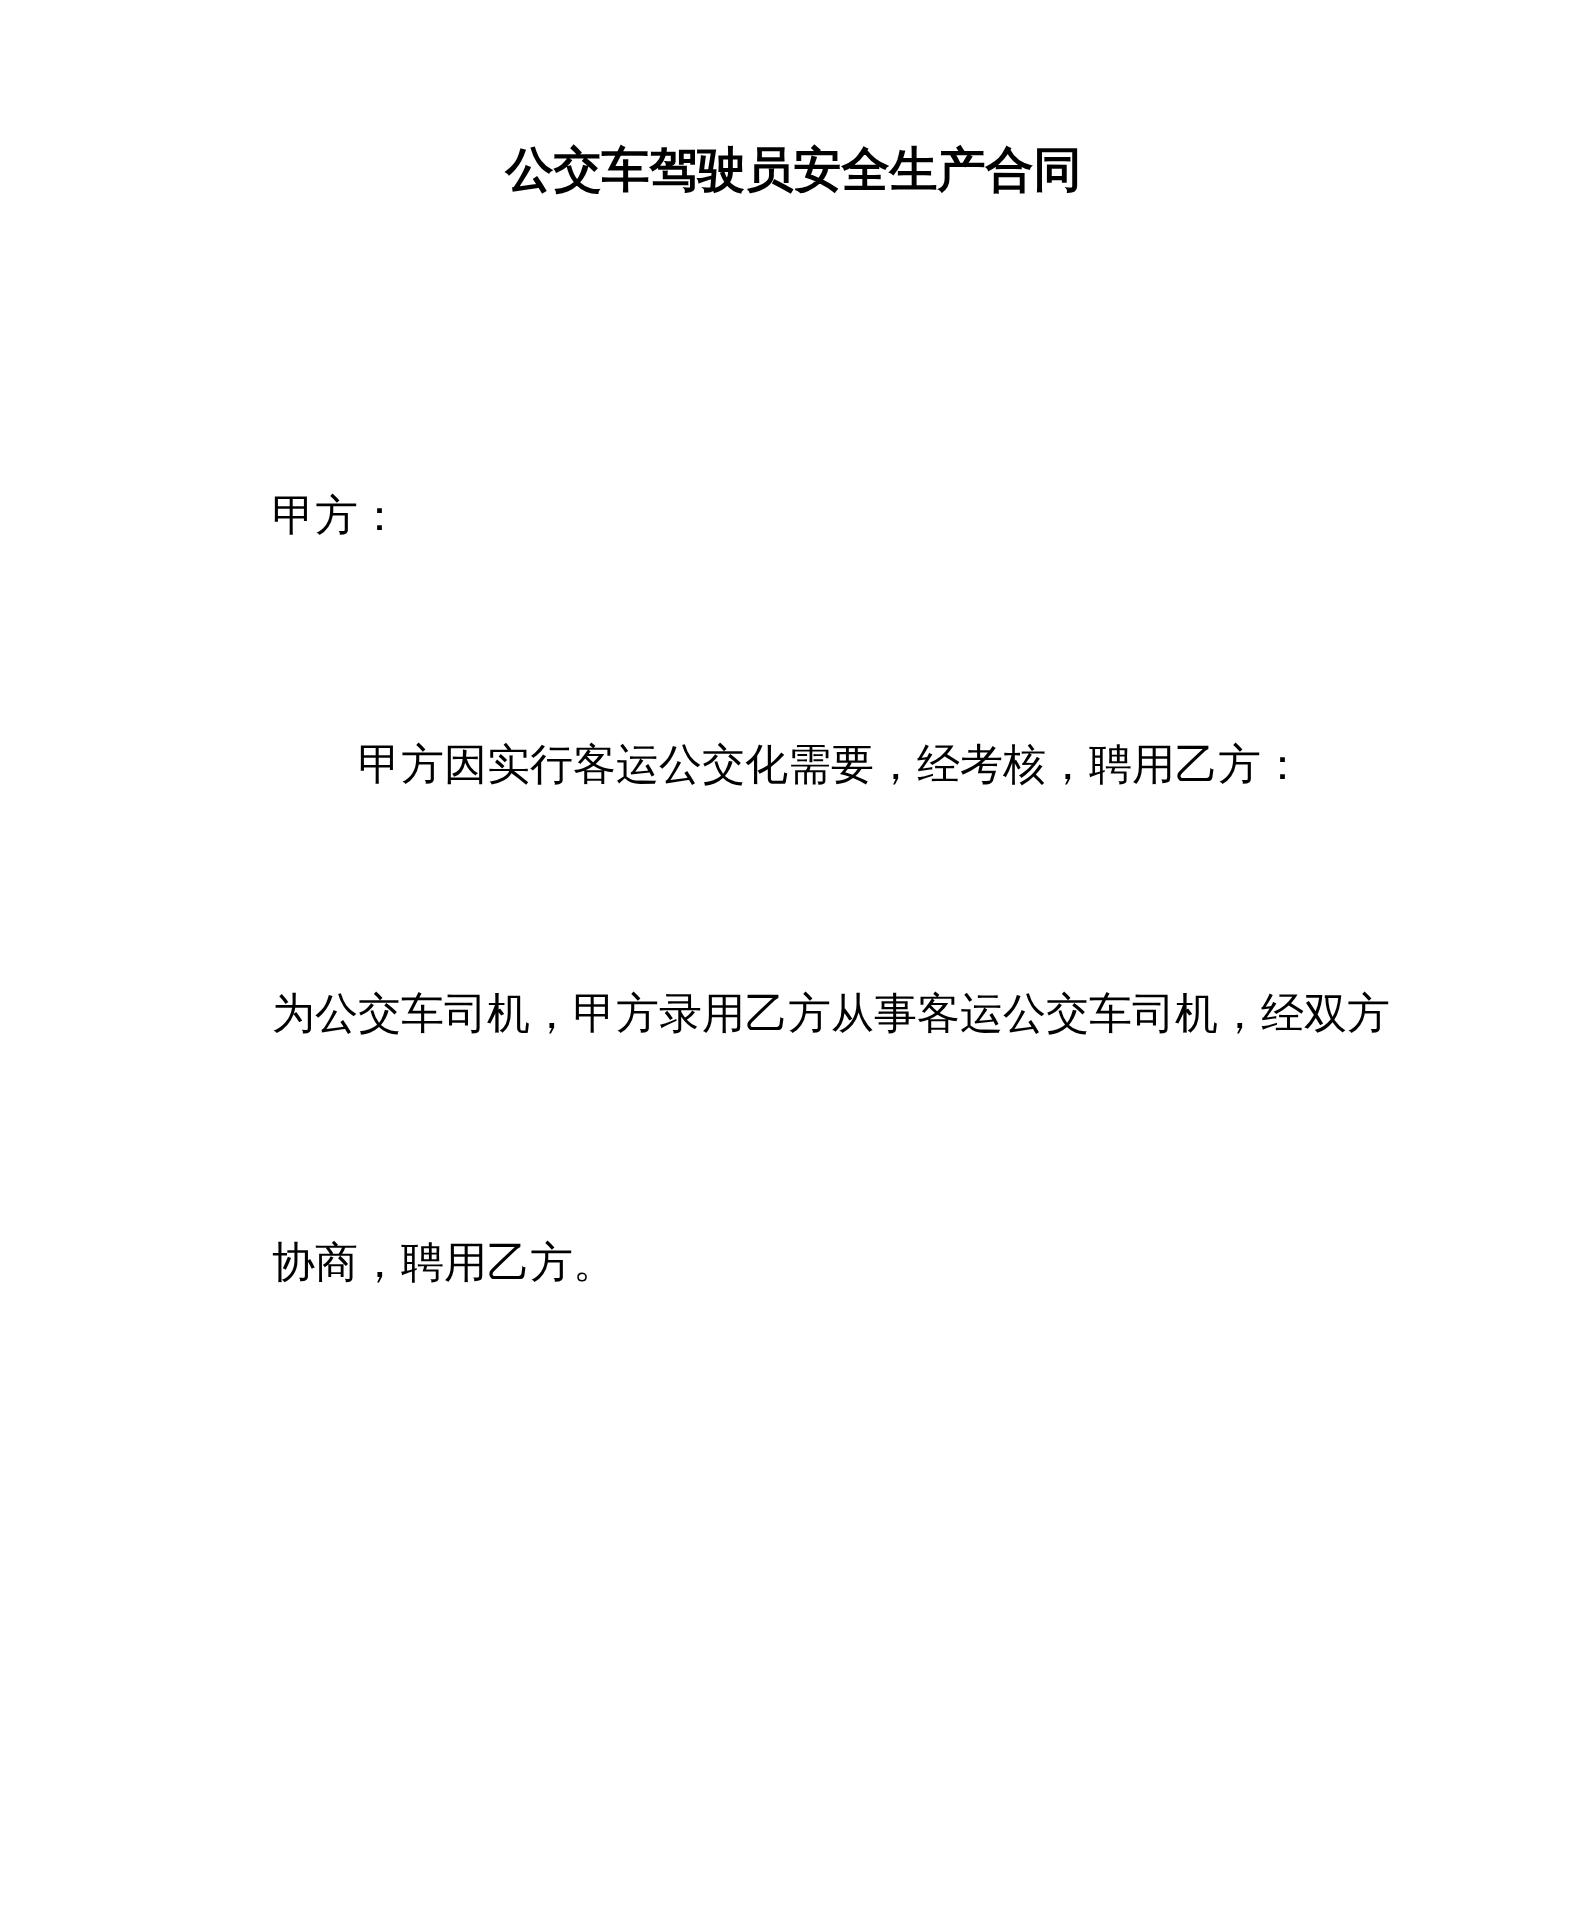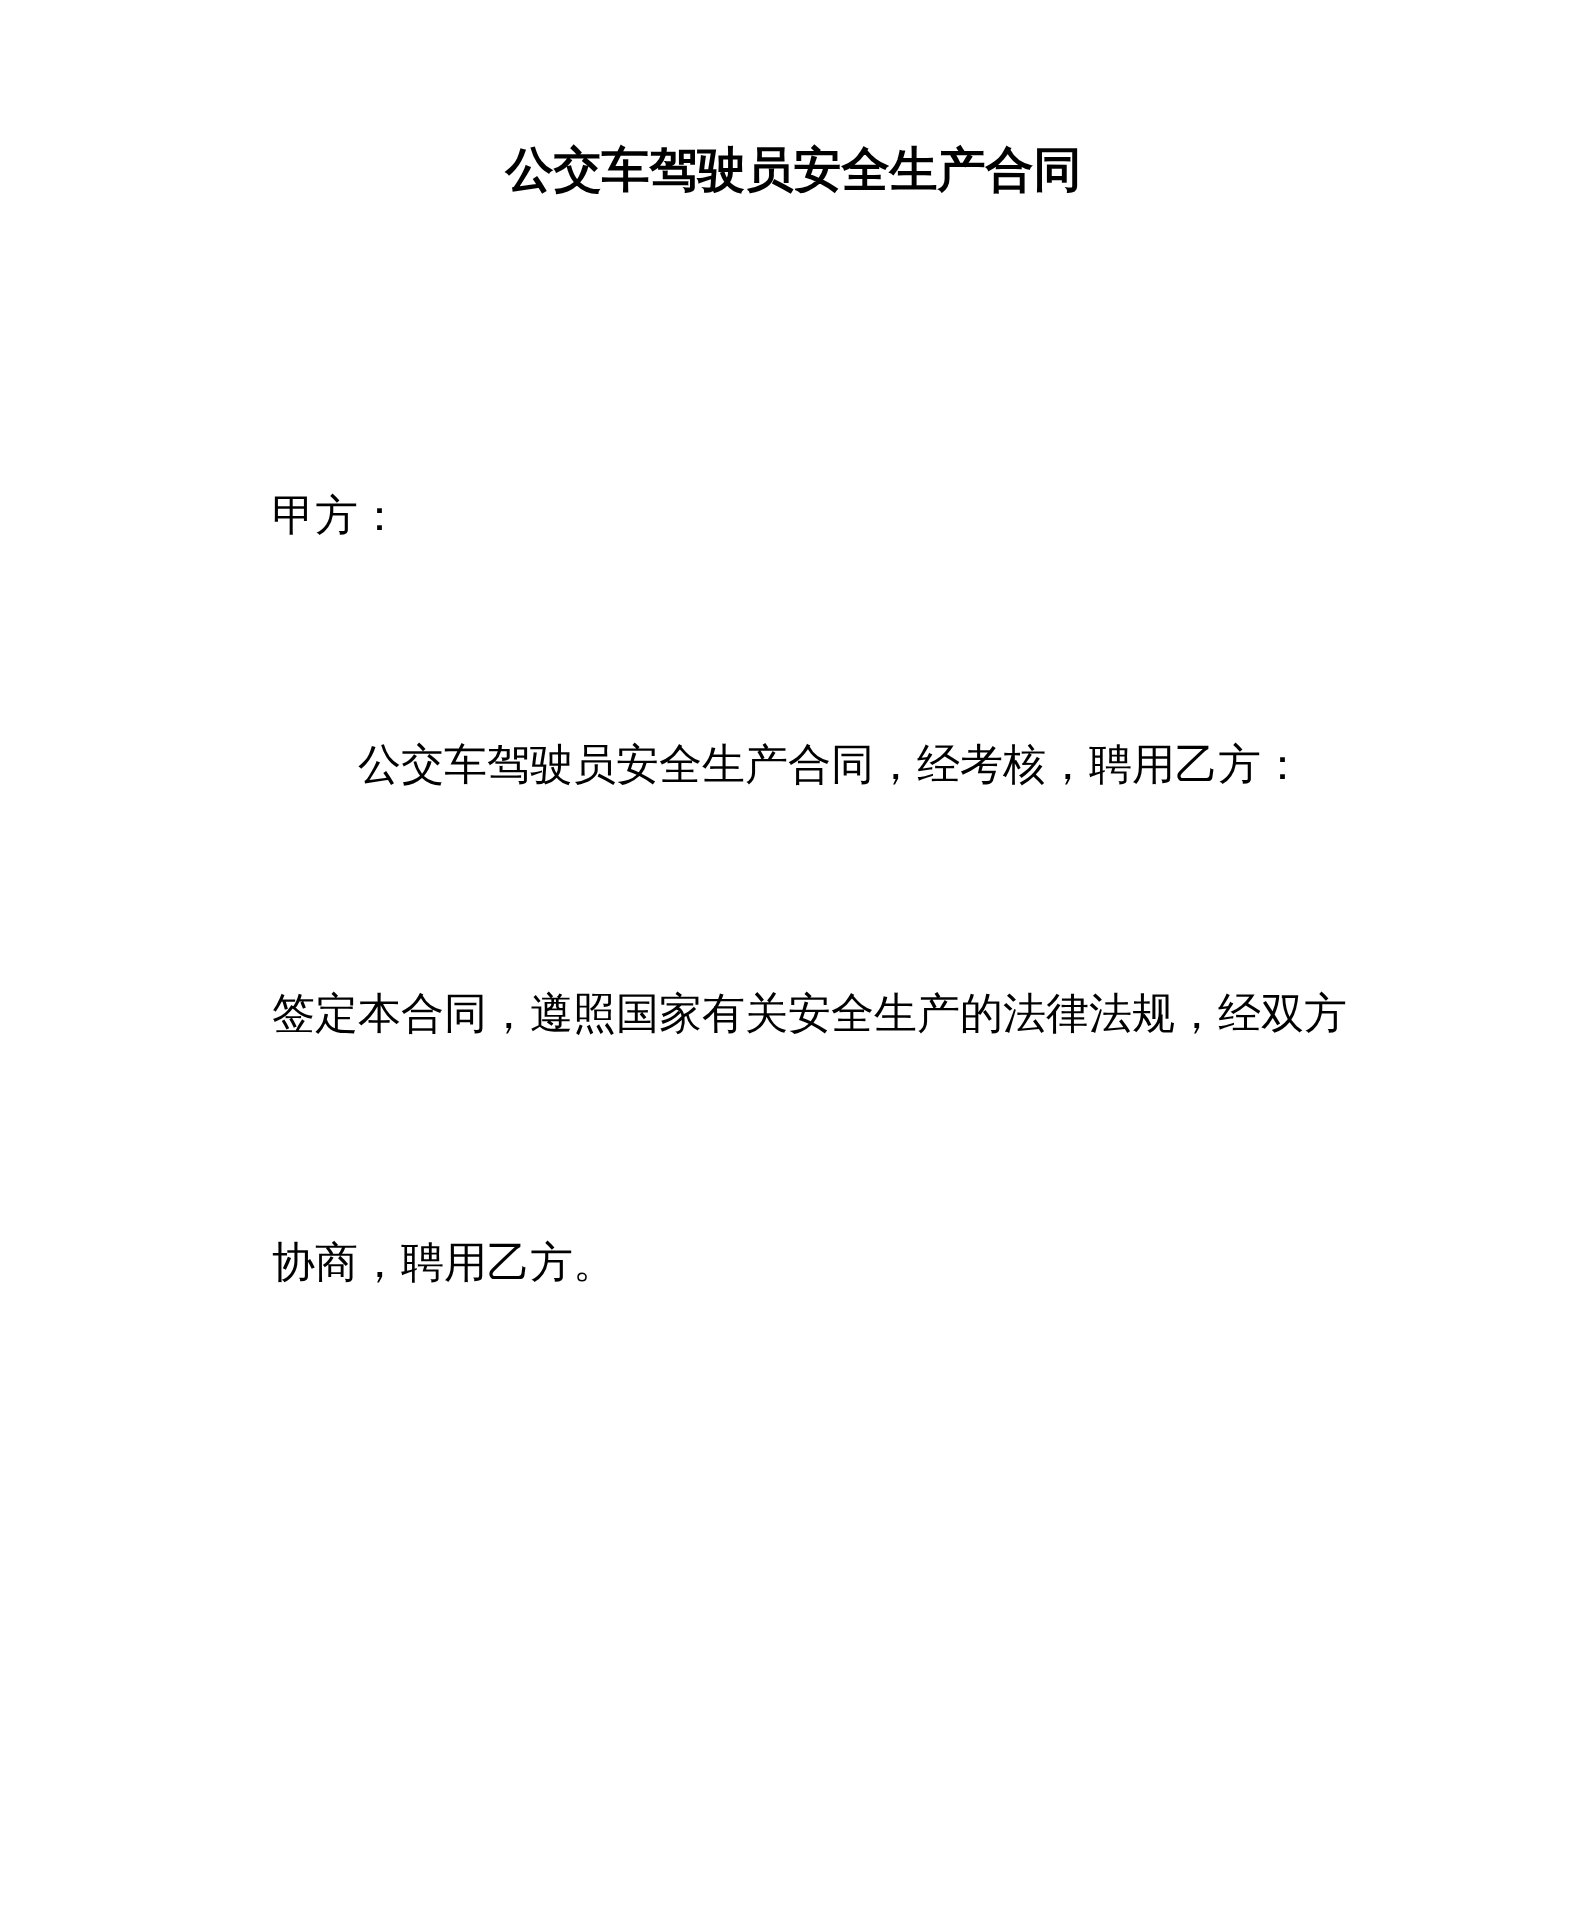--- a/index.html
+++ b/index.html
@@ -39,22 +39,22 @@
   </style>
 </head>
 <body>
 
 <div class="page">
 
   <div class="doc-title">公交车驾驶员安全生产合同</div>
 
   <div class="content">
     <div class="line">甲方：</div>
-    <div class="line">　　公交车驾驶员安全生产合同，经考核，聘用乙方：</div>
-    <div class="line">签定本合同，遵照国家有关安全生产的法律法规，经双方</div>
+    <div class="line">　　甲方因实行客运公交化需要，经考核，聘用乙方：</div>
+    <div class="line">为公交车司机，甲方录用乙方从事客运公交车司机，经双方</div>
     <div class="line">协商，聘用乙方。</div>
     
     
     
     
     
     
     
     
     

